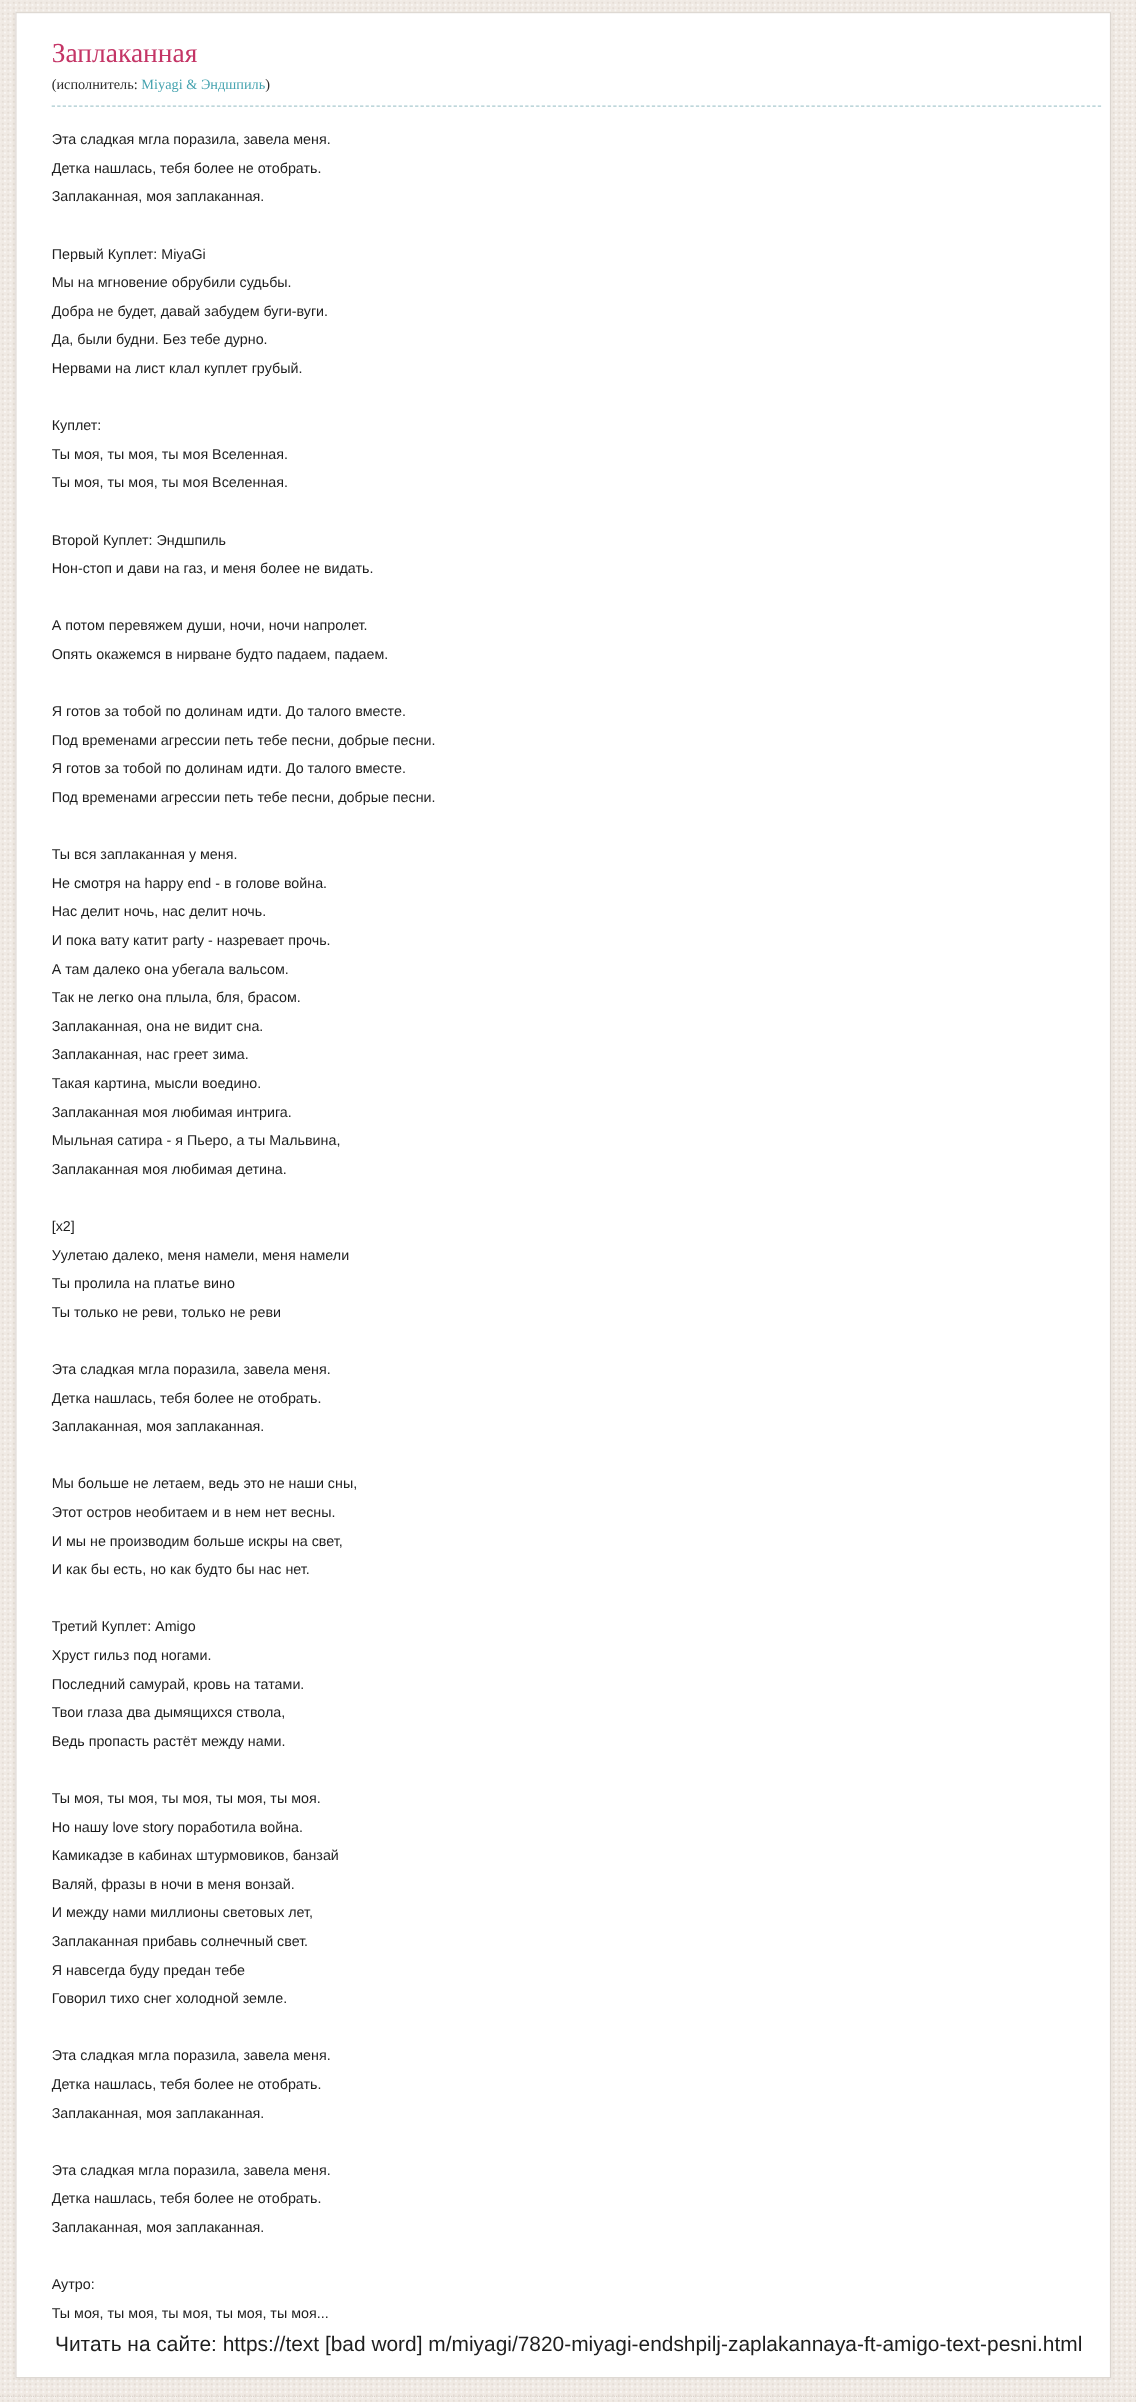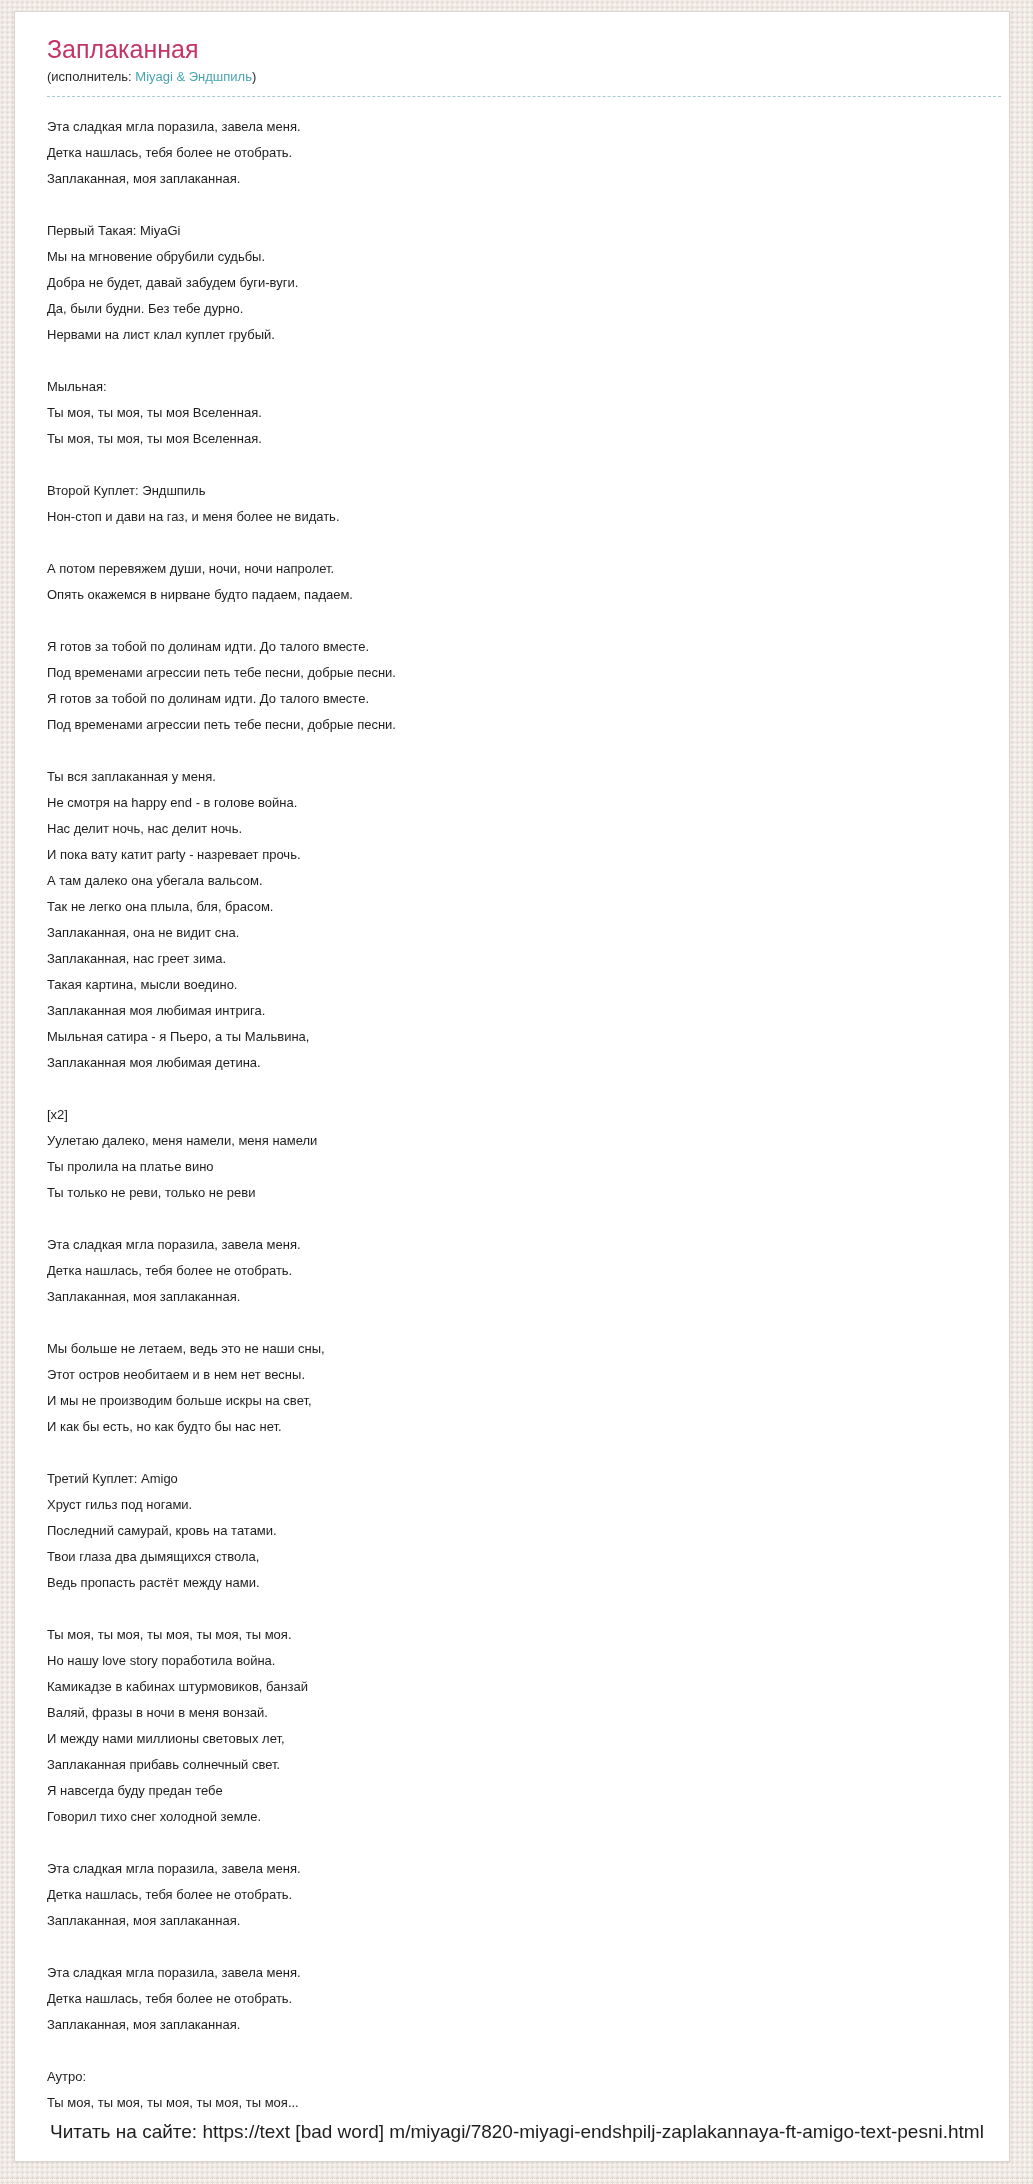--- a/index.html
+++ b/index.html
@@ -32,20 +32,21 @@
     background: #ffffff;
     border: 1px solid var(--card_border, #dbd5cf);
     box-shadow: 0 1px 3px rgba(120,105,95,0.10);
     padding: 22px 6px 18px 32px;
   }
 
   .header {
     border-bottom: 1px dashed var(--separator, #a9cad0);
     padding-bottom: 8px;
     margin-right: 2px;
+    font-family: Liberation Serif, serif;
   }
 
   .page-title {
     margin: 0;
     font-size: 25px;
     font-weight: normal;
     line-height: 30px;
     color: var(--title, #c43566);
   }
 
@@ -99,22 +100,22 @@
 
   <div class="header">
     <h1 class="page-title">Заплаканная</h1>
     <div class="artist-line">
       <span>(исполнитель: </span><a>Miyagi &amp; Эндшпиль</a><span>)</span>
     </div>
   </div>
 
   <div class="lyrics">
       <p class="stanza"><span>Эта сладкая мгла поразила, завела меня.</span><br><span>Детка нашлась, тебя более не отобрать.</span><br><span>Заплаканная, моя заплаканная.</span></p>
-      <p class="stanza"><span>Первый Такая: MiyaGi</span><br><span>Мы на мгновение обрубили судьбы.</span><br><span>Добра не будет, давай забудем буги-вуги.</span><br><span>Да, были будни. Без тебе дурно.</span><br><span>Нервами на лист клал куплет грубый.</span></p>
-      <p class="stanza"><span>Мыльная:</span><br><span>Ты моя, ты моя, ты моя Вселенная.</span><br><span>Ты моя, ты моя, ты моя Вселенная.</span></p>
+      <p class="stanza"><span>Первый Куплет: MiyaGi</span><br><span>Мы на мгновение обрубили судьбы.</span><br><span>Добра не будет, давай забудем буги-вуги.</span><br><span>Да, были будни. Без тебе дурно.</span><br><span>Нервами на лист клал куплет грубый.</span></p>
+      <p class="stanza"><span>Куплет:</span><br><span>Ты моя, ты моя, ты моя Вселенная.</span><br><span>Ты моя, ты моя, ты моя Вселенная.</span></p>
       <p class="stanza"><span>Второй Куплет: Эндшпиль</span><br><span>Нон-стоп и дави на газ, и меня более не видать.</span><br><br><span>А потом перевяжем души, ночи, ночи напролет.</span><br><span>Опять окажемся в нирване будто падаем, падаем.</span></p>
       <p class="stanza"><span>Я готов за тобой по долинам идти. До талого вместе.</span><br><span>Под временами агрессии петь тебе песни, добрые песни.</span><br><span>Я готов за тобой по долинам идти. До талого вместе.</span><br><span>Под временами агрессии петь тебе песни, добрые песни.</span></p>
       <p class="stanza"><span>Ты вся заплаканная у меня.</span><br><span>Не смотря на happy end - в голове война.</span><br><span>Нас делит ночь, нас делит ночь.</span><br><span>И пока вату катит party - назревает прочь.</span><br><span>А там далеко она убегала вальсом.</span><br><span>Так не легко она плыла, бля, брасом.</span><br><span>Заплаканная, она не видит сна.</span><br><span>Заплаканная, нас греет зима.</span><br><span>Такая картина, мысли воедино.</span><br><span>Заплаканная моя любимая интрига.</span><br><span>Мыльная сатира - я Пьеро, а ты Мальвина,</span><br><span>Заплаканная моя любимая детина.</span></p>
       <p class="stanza"><span>[x2]</span><br><span>Уулетаю далеко, меня намели, меня намели</span><br><span>Ты пролила на платье вино</span><br><span>Ты только не реви, только не реви</span></p>
       <p class="stanza"><span>Эта сладкая мгла поразила, завела меня.</span><br><span>Детка нашлась, тебя более не отобрать.</span><br><span>Заплаканная, моя заплаканная.</span></p>
       <p class="stanza"><span>Мы больше не летаем, ведь это не наши сны,</span><br><span>Этот остров необитаем и в нем нет весны.</span><br><span>И мы не производим больше искры на свет,</span><br><span>И как бы есть, но как будто бы нас нет.</span></p>
       <p class="stanza"><span>Третий Куплет: Amigo</span><br><span>Хруст гильз под ногами.</span><br><span>Последний самурай, кровь на татами.</span><br><span>Твои глаза два дымящихся ствола,</span><br><span>Ведь пропасть растёт между нами.</span></p>
       <p class="stanza"><span>Ты моя, ты моя, ты моя, ты моя, ты моя.</span><br><span>Но нашу love story поработила война.</span><br><span>Камикадзе в кабинах штурмовиков, банзай</span><br><span>Валяй, фразы в ночи в меня вонзай.</span><br><span>И между нами миллионы световых лет,</span><br><span>Заплаканная прибавь солнечный свет.</span><br><span>Я навсегда буду предан тебе</span><br><span>Говорил тихо снег холодной земле.</span></p>
       <p class="stanza"><span>Эта сладкая мгла поразила, завела меня.</span><br><span>Детка нашлась, тебя более не отобрать.</span><br><span>Заплаканная, моя заплаканная.</span></p>
       <p class="stanza"><span>Эта сладкая мгла поразила, завела меня.</span><br><span>Детка нашлась, тебя более не отобрать.</span><br><span>Заплаканная, моя заплаканная.</span></p>

